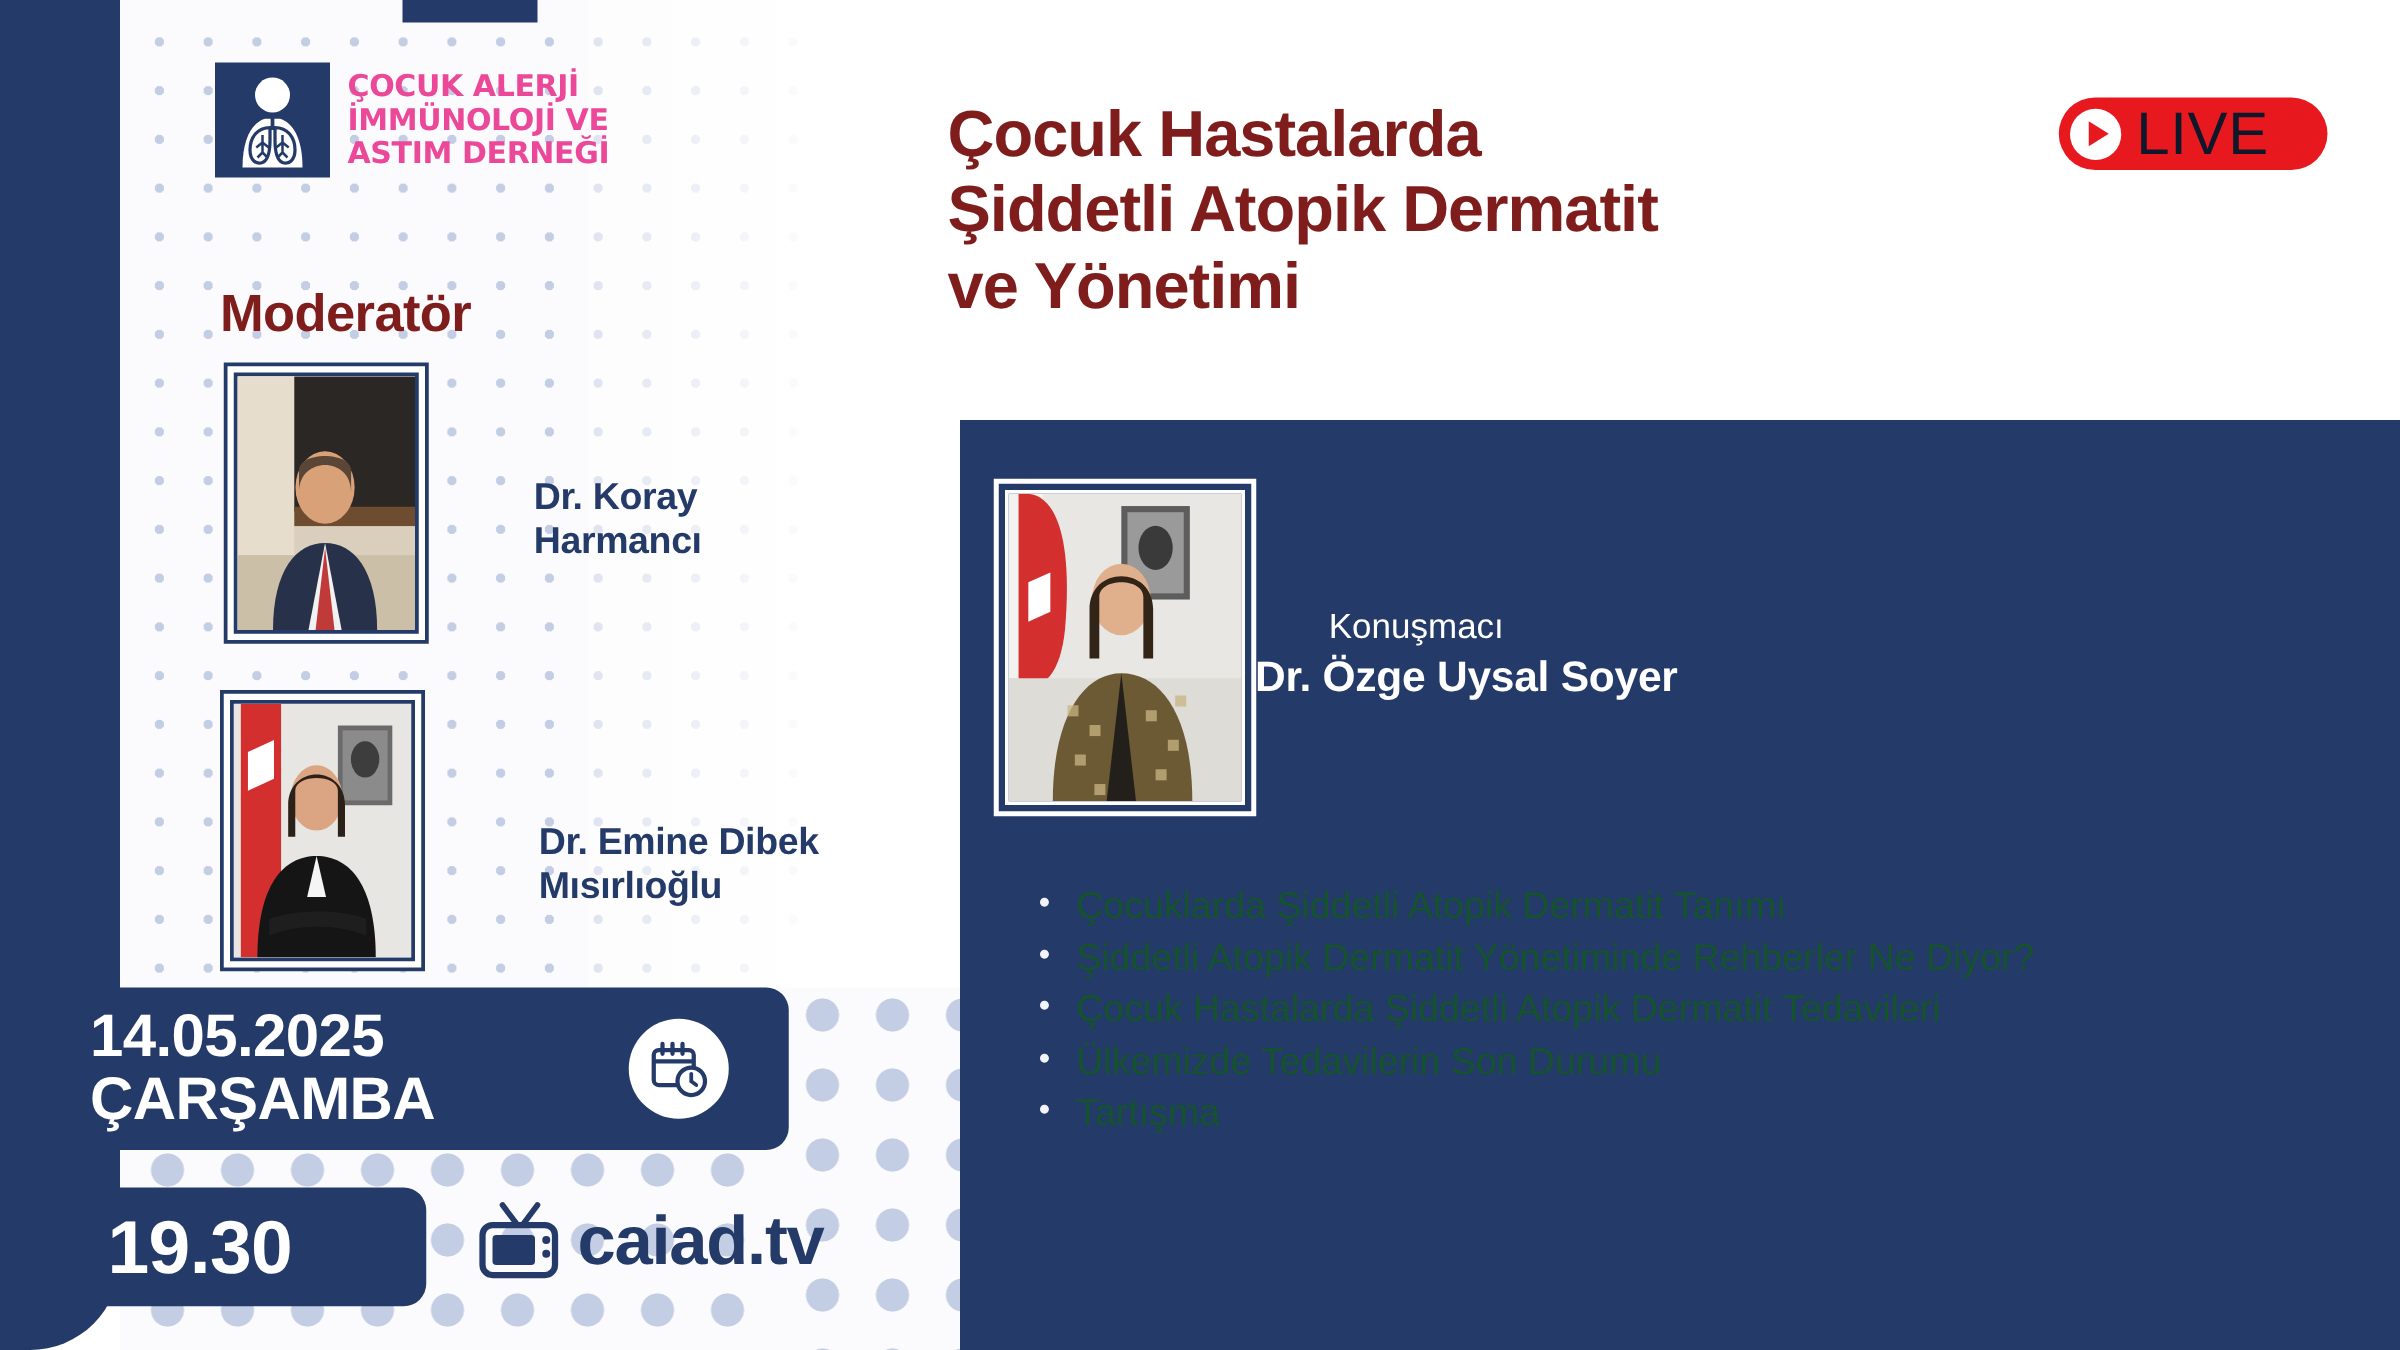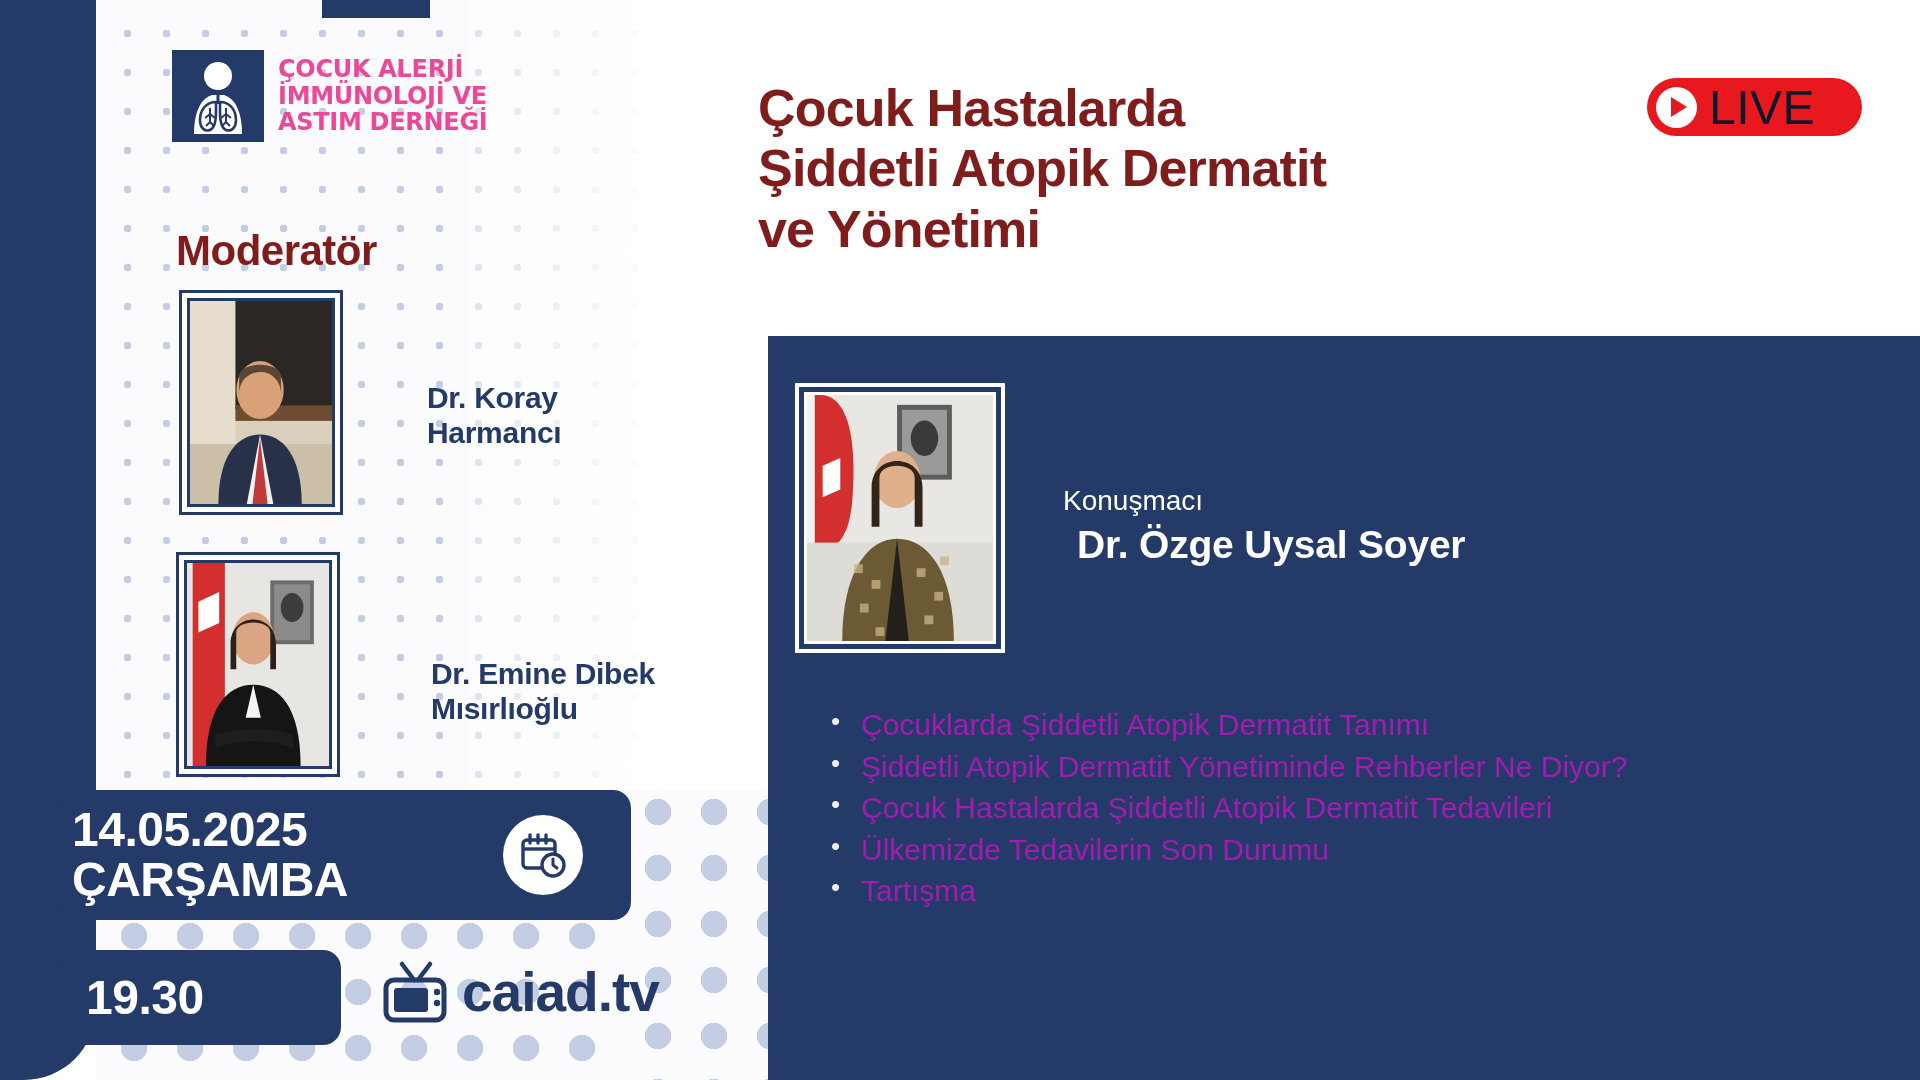--- a/index.html
+++ b/index.html
@@ -195,37 +195,37 @@
     position: absolute;
     left: 1063px; top: 485px;
     color: #ffffff;
     font-size: 28px;
     font-weight: 400;
     letter-spacing: 0px;
     z-index: 8;
   }
   .speaker-name {
     position: absolute;
-    left: 1077px; top: 523px;
+    left: 1004px; top: 523px;
     color: #ffffff;
-    font-size: 39px;
+    font-size: 34px;
     font-weight: bold;
     letter-spacing: -0.2px;
     z-index: 8;
   }
 
   .topic-list {
     position: absolute;
     left: 825px; top: 705px;
     width: 1045px;
     z-index: 8;
     list-style: none;
   }
   .topic-list li {
-    color: #a21caf;
+    color: #14532d;
     font-size: 30px;
     line-height: 1.32;
     font-weight: 400;
     position: relative;
     padding-left: 36px;
     margin-bottom: 2px;
   }
   .topic-list li::before {
     content: "\2022";
     position: absolute;
@@ -265,21 +265,21 @@
     position: absolute;
     left: 56px; top: 950px;
     width: 285px; height: 95px;
     background: #243a68;
     border-radius: 18px;
     display: flex; align-items: center;
     z-index: 8;
   }
   .time-text {
     color: #ffffff;
-    font-size: 48px; font-weight: bold;
+    font-size: 60px; font-weight: bold;
     letter-spacing: -0.5px;
     margin-left: 30px;
   }
 
   .site {
     position: absolute;
     left: 380px; top: 960px;
     display: flex; align-items: center; gap: 10px;
     z-index: 8;
   }

